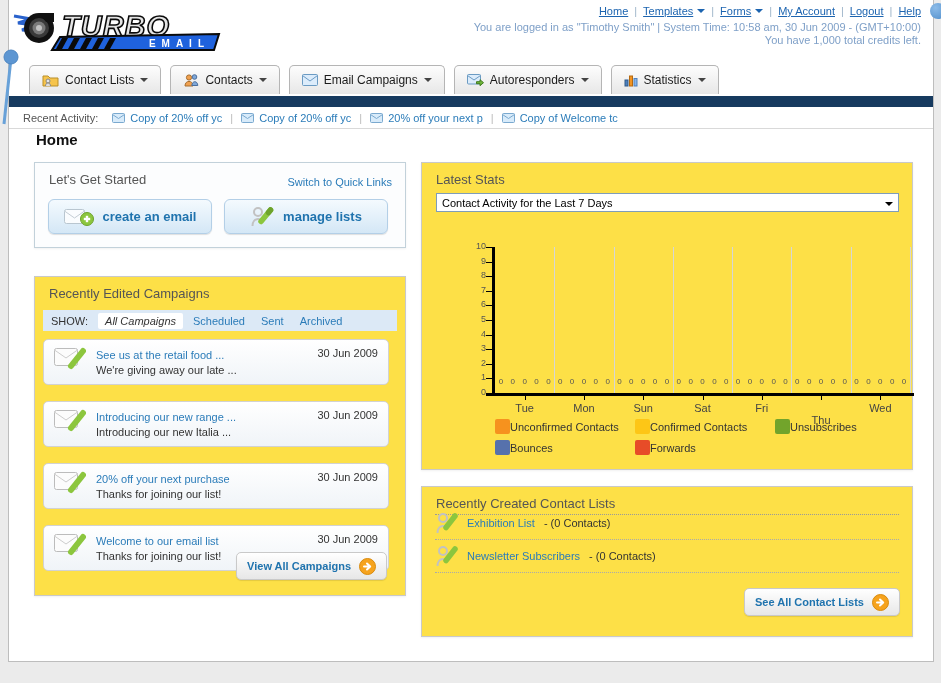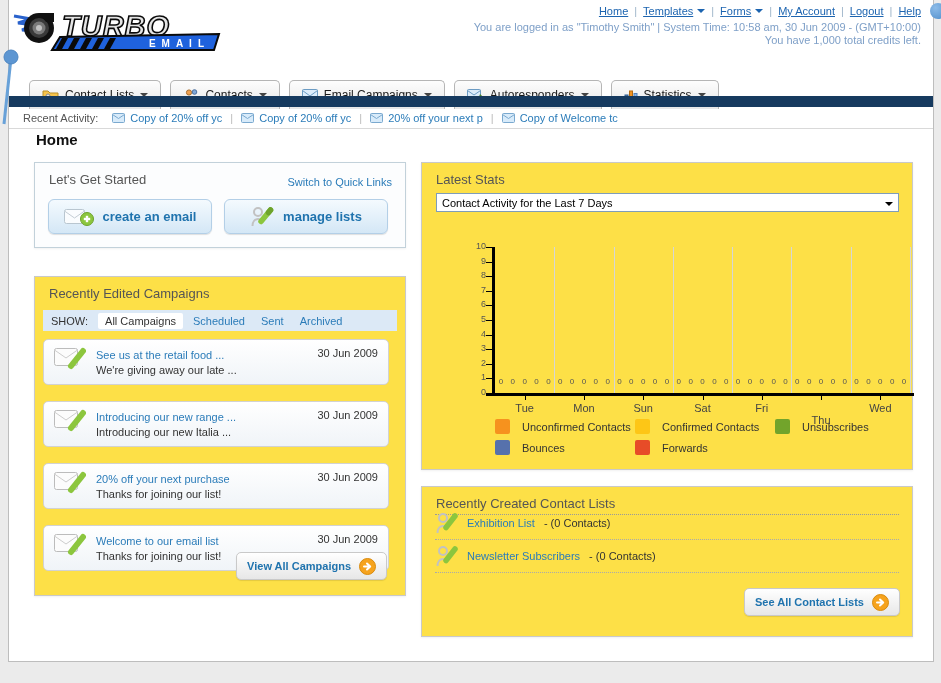--- a/index.html
+++ b/index.html
@@ -10,21 +10,21 @@
   
   .logo{position:absolute;left:3px;top:4px;}
   .toplinks{position:absolute;right:12px;top:5px;font-size:11px;color:#1c64b0;display:flex;align-items:center;}
   .toplinks a{color:#1c64b0;text-decoration:underline;cursor:pointer;display:flex;align-items:center;}
   .sep::before{content:"|";color:#9db4c9;margin:0 6px;}
   .tri-down{display:inline-block;width:0;height:0;border:4px solid transparent;border-top-color:#1c64b0;margin-left:4px;margin-top:3px;}
   .logininfo{position:absolute;right:12px;top:21px;font-size:11px;color:#7fa0c8;}
   .creditsinfo{position:absolute;right:12px;top:34px;font-size:11px;color:#7fa0c8;}
 
   
-  .tabs{position:absolute;left:20px;top:80px;display:flex;gap:9px;}
+  .tabs{position:absolute;left:20px;top:65px;display:flex;gap:9px;}
   .tab{display:flex;align-items:center;gap:6px;height:28px;padding:0 12px;border:1px solid #b5b5b5;border-bottom:none;border-radius:5px 5px 0 0;background:linear-gradient(#fdfdfd,#e7e7e7);font-size:12px;color:#1a1a1a;cursor:pointer;}
   .tab .tri{width:0;height:0;border:4px solid transparent;border-top-color:#444;margin-top:3px;}
   .navybar{position:absolute;left:0;right:0;top:96px;height:11px;background:#163a5f;}
 
   
   .recentbar{position:absolute;left:0;right:0;top:107px;height:22px;border-bottom:1px solid #d9d9d9;display:flex;align-items:center;font-size:11px;padding-left:14px;box-sizing:border-box;}
   .recentbar .lbl{color:#555;margin-right:14px;}
   .ra-item{display:flex;align-items:center;gap:5px;color:#2b7cb9;cursor:pointer;}
   .ra-sep::before{content:"|";color:#bbb;margin:0 8px;}
 
@@ -37,39 +37,39 @@
   .p-getstarted{left:25px;top:162px;width:370px;height:84px;border-color:#c2d1da;background:#fcfdfe;}
   .switchlink{position:absolute;right:13px;top:13px;font-size:11px;color:#2b7cb9;text-decoration:none;cursor:pointer;}
   .gs-buttons{position:absolute;left:13px;top:36px;display:flex;gap:12px;}
   .bluebtn{width:162px;height:33px;border:1px solid #b3cfe7;border-radius:6px;background:linear-gradient(#f4fafe,#d4e7f6);display:flex;align-items:center;justify-content:center;gap:9px;font-size:13px;font-weight:bold;color:#1f73ae;cursor:pointer;box-shadow:0 1px 1px rgba(0,0,0,.12);}
 
   
   .p-campaigns{left:25px;top:276px;width:370px;height:318px;}
   .showbar{position:absolute;left:8px;right:8px;top:33px;height:21px;background:#dce9f6;display:flex;align-items:center;font-size:11px;padding-left:8px;box-sizing:border-box;}
   .showbar .showlbl{color:#333;margin-right:8px;}
   .filter{color:#2b7cb9;margin:0 8px;cursor:pointer;}
-  .filter.active{background:#fff;color:#333;padding:2px 7px;margin:0 2px;border-radius:2px;}
+  .filter.active{background:#fff;color:#333;padding:2px 7px;margin:0 2px;border-radius:2px;font-style:italic;}
   .camp-list{position:absolute;left:8px;top:62px;width:346px;}
   .camp-item{position:relative;height:34px;border:1px solid #d2d2d2;border-radius:5px;background:linear-gradient(#ffffff,#f0f4f8);margin-bottom:16px;padding:5px 10px;display:flex;gap:10px;}
   .camp-text{display:flex;flex-direction:column;justify-content:center;}
   .camp-title{font-size:11px;color:#2b7cb9;cursor:pointer;}
   .camp-sub{font-size:11px;color:#333;margin-top:3px;}
   .camp-date{position:absolute;right:10px;top:7px;font-size:11px;color:#333;}
   .graybtn{position:absolute;height:26px;padding:0 10px;border:1px solid #c9c9c9;border-radius:5px;background:linear-gradient(#ffffff,#e7e7e7);display:flex;align-items:center;gap:8px;font-size:11px;font-weight:bold;color:#1f73ae;cursor:pointer;box-shadow:0 1px 1px rgba(0,0,0,.1);}
   .viewall{right:18px;bottom:15px;}
 
   
   .p-stats{left:412px;top:162px;width:490px;height:306px;}
   .stats-select{position:absolute;left:14px;top:30px;right:13px;height:19px;border:1px solid #7f9db9;background:#fff;font-size:11px;line-height:19px;padding:0 18px 0 5px;color:#000;cursor:pointer;box-sizing:border-box;}
   .select-arrow{position:absolute;right:5px;top:8px;width:0;height:0;border:4px solid transparent;border-top-color:#000;}
   .stats-chart{position:absolute;left:0;top:72px;width:490px;height:182px;}
   .axis-y{position:absolute;left:70px;top:12px;width:3px;height:149px;background:#000;}
   .axis-x{position:absolute;left:64px;top:158px;width:428px;height:3px;background:#000;}
   .legend{position:absolute;left:73px;top:256px;width:424px;display:flex;flex-wrap:wrap;row-gap:6px;}
-  .legend-entry{flex:0 0 140px;display:flex;align-items:center;gap:12px;}
+  .legend-entry{flex:0 0 140px;display:flex;align-items:center;gap:0;}
   .legend-swatch{width:15px;height:15px;border-radius:2px;display:inline-block;}
   .legend-label{font-size:11px;color:#333;}
 
   
   .p-contacts{left:412px;top:486px;width:490px;height:149px;}
   .cl-rule{position:absolute;left:13px;right:13px;top:27px;border-bottom:1px dotted #999;}
   .cl-list{position:absolute;left:13px;right:13px;top:20px;}
   .cl-item{display:flex;align-items:center;gap:9px;height:32px;border-bottom:1px dotted #aaa;}
   .cl-link{font-size:11px;color:#2b7cb9;cursor:pointer;}
   .cl-suffix{font-size:11px;color:#333;}

